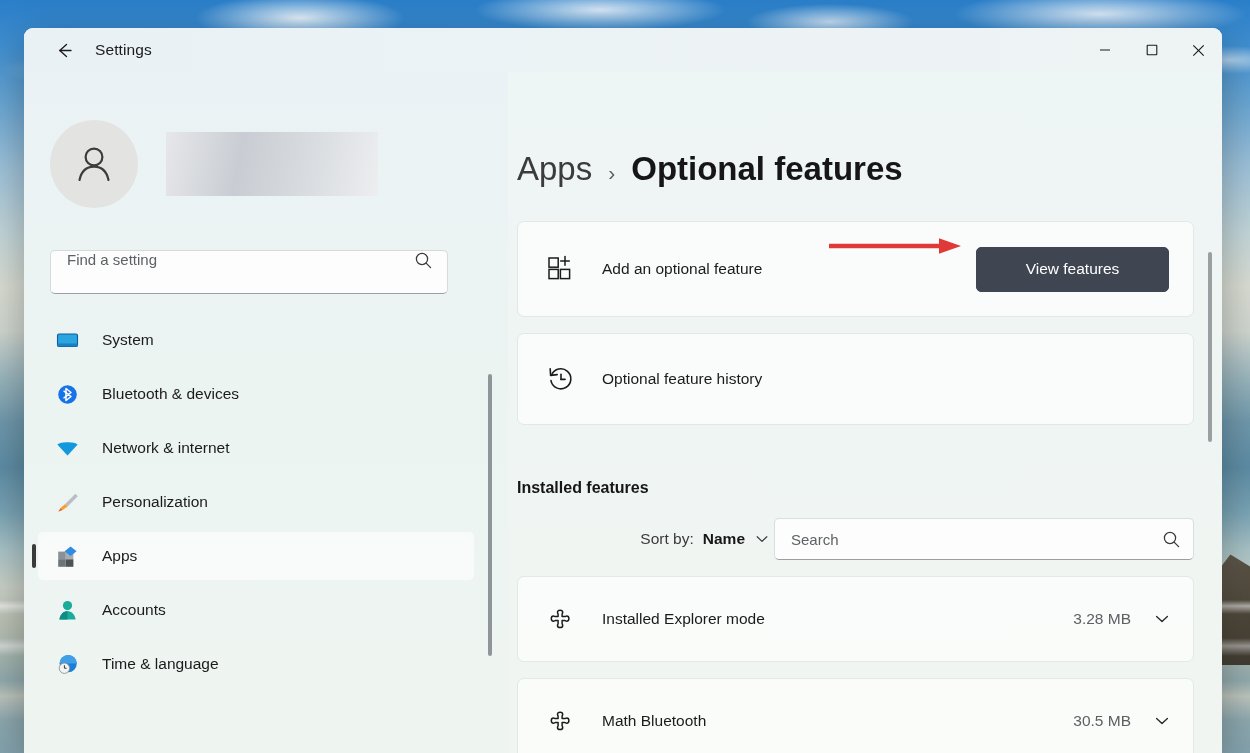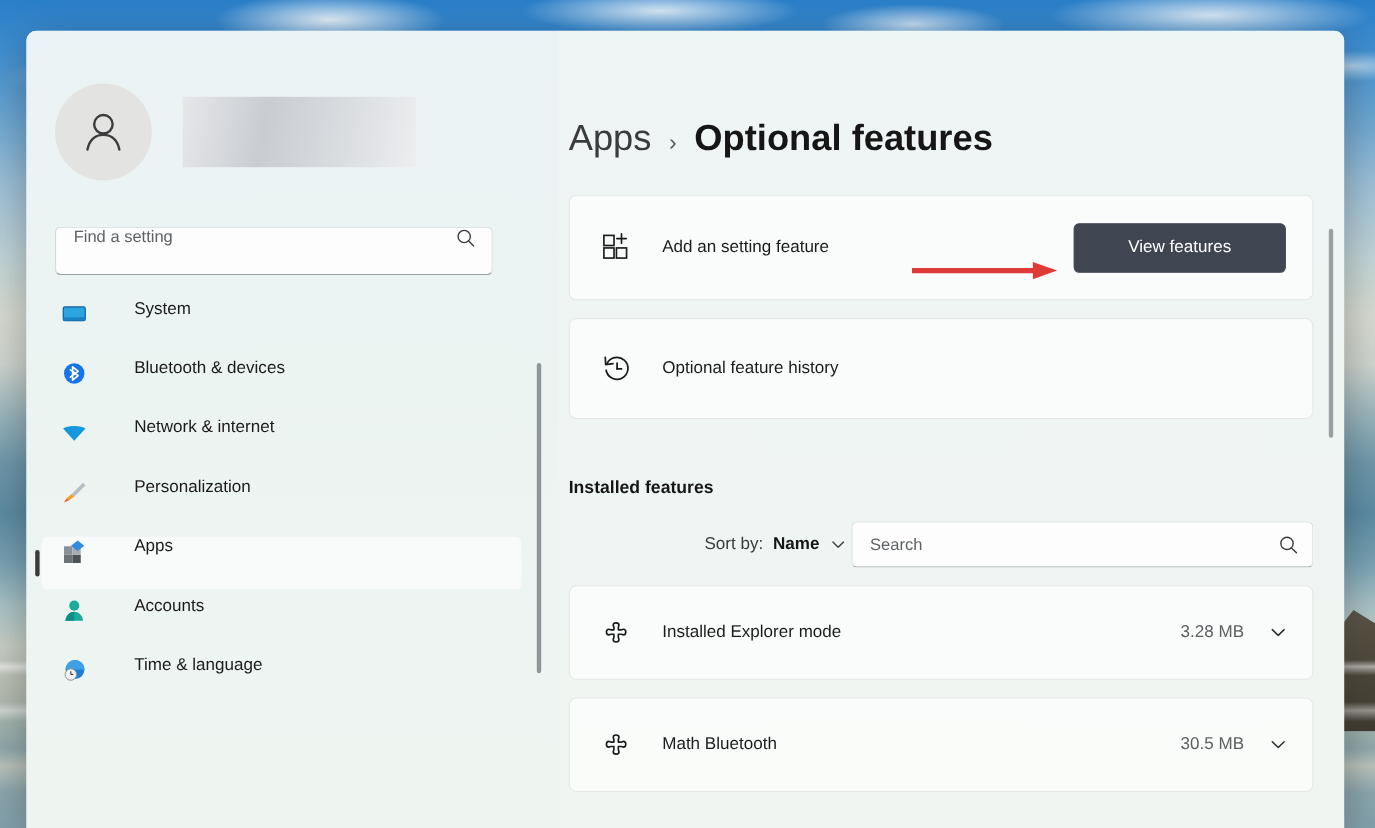--- a/index.html
+++ b/index.html
@@ -178,24 +178,23 @@
   #navlist {
     margin-top: 22px;
     padding-bottom: 20px;
   }
   .navitem {
     position: relative;
     height: 48px;
     margin: 6px 34px 6px 14px;
     border-radius: 5px;
     display: flex;
-    align-items: flex-start;
+    align-items: center;
     padding-left: 16px;
     cursor: pointer;
-    gap: 20px;
   }
   .navitem.selected { background: rgba(255,255,255,.62); }
   .navitem.selected::before {
     content: "";
     position: absolute;
     left: -6px; top: 12px;
     width: 4px; height: 24px;
     border-radius: 2px;
     background: #3a3a3c;
   }
@@ -369,20 +368,48 @@
 </head>
 <body>
 
 <div id="desktop">
   <div id="clouds"></div>
   <div id="cliff"></div>
   <div id="foam"></div>
 
   <div id="window">
 
+    <div id="titlebar">
+      <div id="back-btn">
+        <svg width="21" height="21" viewBox="0 0 21 21">
+          <path d="M12.5 4.5 L5.8 10.5 L12.5 16.5" fill="none" stroke="#1b1b1b" stroke-width="1.35" stroke-linecap="round" stroke-linejoin="round"></path>
+          <line x1="5.8" y1="10.5" x2="17" y2="10.5" stroke="#1b1b1b" stroke-width="1.35" stroke-linecap="round"></line>
+        </svg>
+      </div>
+      <div id="app-title">Settings</div>
+
+      <div class="wincontrols">
+        <div class="winbtn">
+          <svg width="12" height="12" viewBox="0 0 12 12">
+            <line x1="1" y1="6" x2="11" y2="6" stroke="#1b1b1b" stroke-width="1.1"></line>
+          </svg>
+        </div>
+        <div class="winbtn">
+          <svg width="12" height="12" viewBox="0 0 12 12">
+            <rect x="1.2" y="1.2" width="9.6" height="9.6" fill="none" stroke="#1b1b1b" stroke-width="1.1" rx="0.6"></rect>
+          </svg>
+        </div>
+        <div class="winbtn close">
+          <svg width="13" height="13" viewBox="0 0 13 13">
+            <line x1="1.3" y1="1.3" x2="11.7" y2="11.7" stroke="#1b1b1b" stroke-width="1.15"></line>
+            <line x1="11.7" y1="1.3" x2="1.3" y2="11.7" stroke="#1b1b1b" stroke-width="1.15"></line>
+          </svg>
+        </div>
+      </div>
+    </div>
 
     <div id="body">
 
       <div id="sidebar">
 
         <div id="account">
           <div id="avatar">
             <svg width="50" height="50" viewBox="0 0 50 50">
               <circle cx="25" cy="18" r="8.4" fill="none" stroke="#3c3c3c" stroke-width="2.2"></circle>
               <path d="M10.5 41 C12.5 31.5 18 27.6 25 27.6 C32 27.6 37.5 31.5 39.5 41" fill="none" stroke="#3c3c3c" stroke-width="2.2" stroke-linecap="round"></path>
@@ -498,21 +525,21 @@
         <div class="card" id="card-add">
           <span class="card-icon">
             <svg width="30" height="30" viewBox="0 0 30 30">
               <rect x="3" y="4" width="9.2" height="9.2" fill="none" stroke="#1b1b1b" stroke-width="1.5"></rect>
               <rect x="3" y="15.4" width="9.2" height="9.2" fill="none" stroke="#1b1b1b" stroke-width="1.5"></rect>
               <rect x="14.4" y="15.4" width="9.2" height="9.2" fill="none" stroke="#1b1b1b" stroke-width="1.5"></rect>
               <line x1="19" y1="2.6" x2="19" y2="11.2" stroke="#1b1b1b" stroke-width="1.5" stroke-linecap="round"></line>
               <line x1="14.7" y1="6.9" x2="23.3" y2="6.9" stroke="#1b1b1b" stroke-width="1.5" stroke-linecap="round"></line>
             </svg>
           </span>
-          <span class="card-label">Add an setting feature</span>
+          <span class="card-label">Add an optional feature</span>
           <div class="btn btn-accent">View features</div>
         </div>
 
         <div class="card" id="card-history">
           <span class="card-icon">
             <svg width="30" height="30" viewBox="0 0 30 30">
               <path d="M5.6 11 A10 10 0 1 1 5 16.6" fill="none" stroke="#1b1b1b" stroke-width="1.6" stroke-linecap="round"></path>
               <path d="M4.2 4.8 L4.6 11.4 L11.2 10.6" fill="none" stroke="#1b1b1b" stroke-width="1.6" stroke-linecap="round" stroke-linejoin="round"></path>
               <line x1="15" y1="10.2" x2="15" y2="15.4" stroke="#1b1b1b" stroke-width="1.6" stroke-linecap="round"></line>
               <line x1="15" y1="15.4" x2="19" y2="15.4" stroke="#1b1b1b" stroke-width="1.6" stroke-linecap="round"></line>

